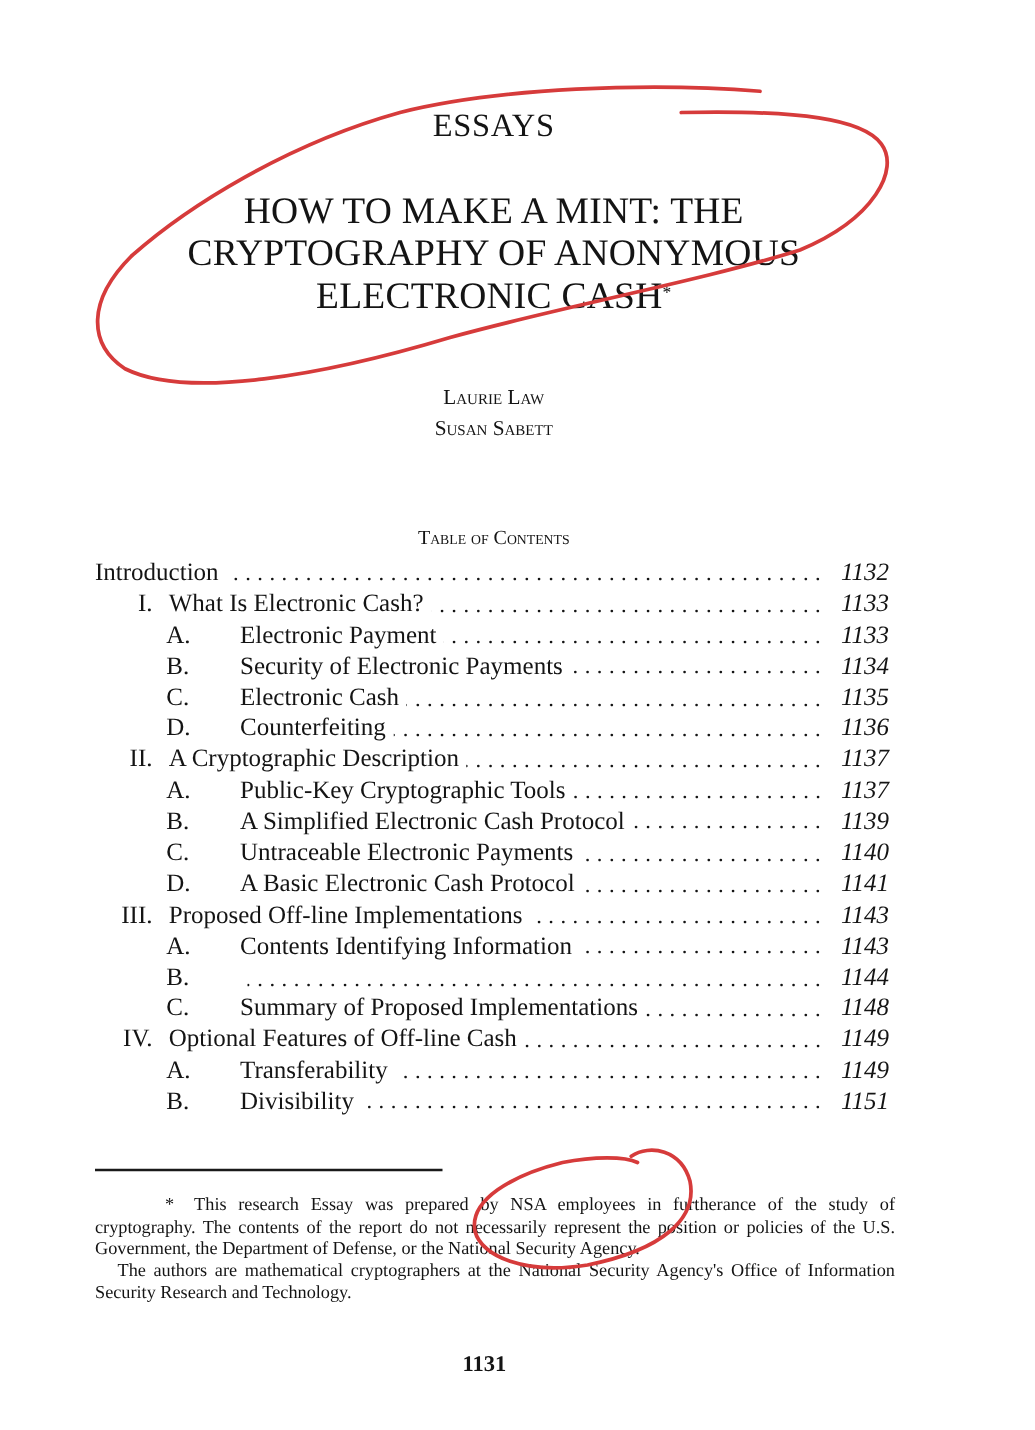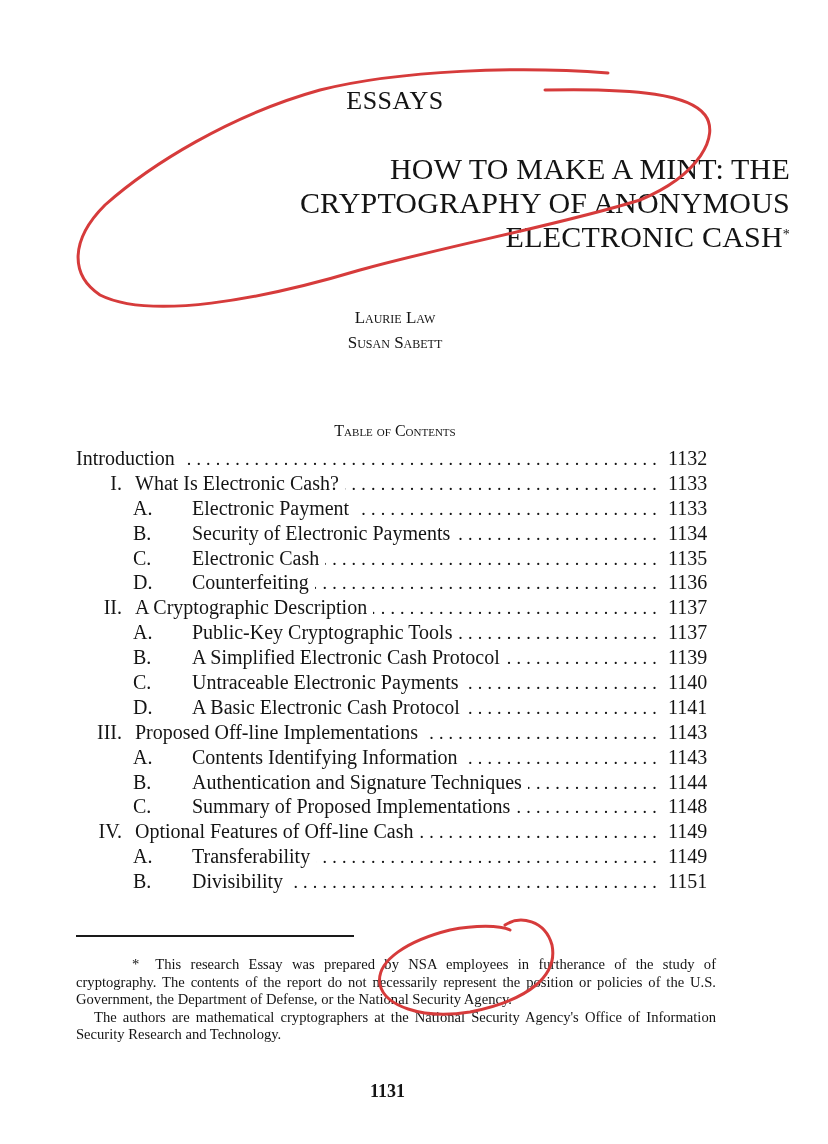--- a/index.html
+++ b/index.html
@@ -26,21 +26,21 @@
       left: 0; width: 790px;
       top: 86px;
       text-align: center;
       font-size: 26px;
       letter-spacing: 0.5px;
     }
     .title {
       position: absolute;
       left: 0; width: 790px;
       top: 152px;
-      text-align: right;
+      text-align: center;
       font-size: 30px;
       line-height: 34px;
       letter-spacing: 0.2px;
     }
     .title .line { display: block; }
     .title sup {
       font-size: 14px;
       vertical-align: top;
       position: relative;
       top: -2px;
@@ -92,21 +92,22 @@
       overflow: hidden;
       margin: 0 6px;
       letter-spacing: 5.2px;
       font-size: 18px;
       text-align: right;
       direction: rtl;
     }
     .toc-row .page-no {
       flex: 0 0 auto;
       width: 48px;
-      text-align: left;
+      text-align: center;
+      font-style: italic;
     }
     .rule {
       position: absolute;
       left: 76px;
       top: 935px;
       width: 278px;
       height: 0;
       border-top: 2px solid #1a1a1a;
     }
     .footnote {
@@ -250,21 +251,20 @@
       <span class="page-no">1143</span>
     </div>
     <div class="toc-row lvl2">
       <span class="num">A.</span>
       <span class="label">Contents Identifying Information</span>
       <span class="leader">........................................................................................</span>
       <span class="page-no">1143</span>
     </div>
     <div class="toc-row lvl2">
       <span class="num">B.</span>
-      <span class="label">Authentication and Signature Techniques</span>
       <span class="leader">........................................................................................</span>
       <span class="page-no">1144</span>
     </div>
     <div class="toc-row lvl2">
       <span class="num">C.</span>
       <span class="label">Summary of Proposed Implementations</span>
       <span class="leader">........................................................................................</span>
       <span class="page-no">1148</span>
     </div>
     <div class="toc-row lvl1">

